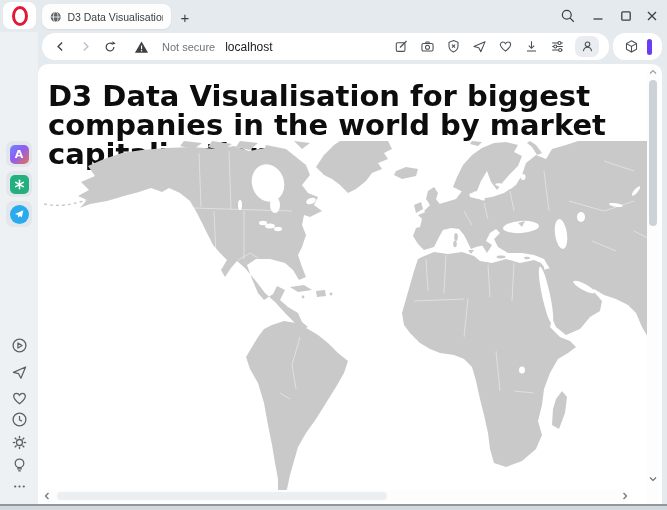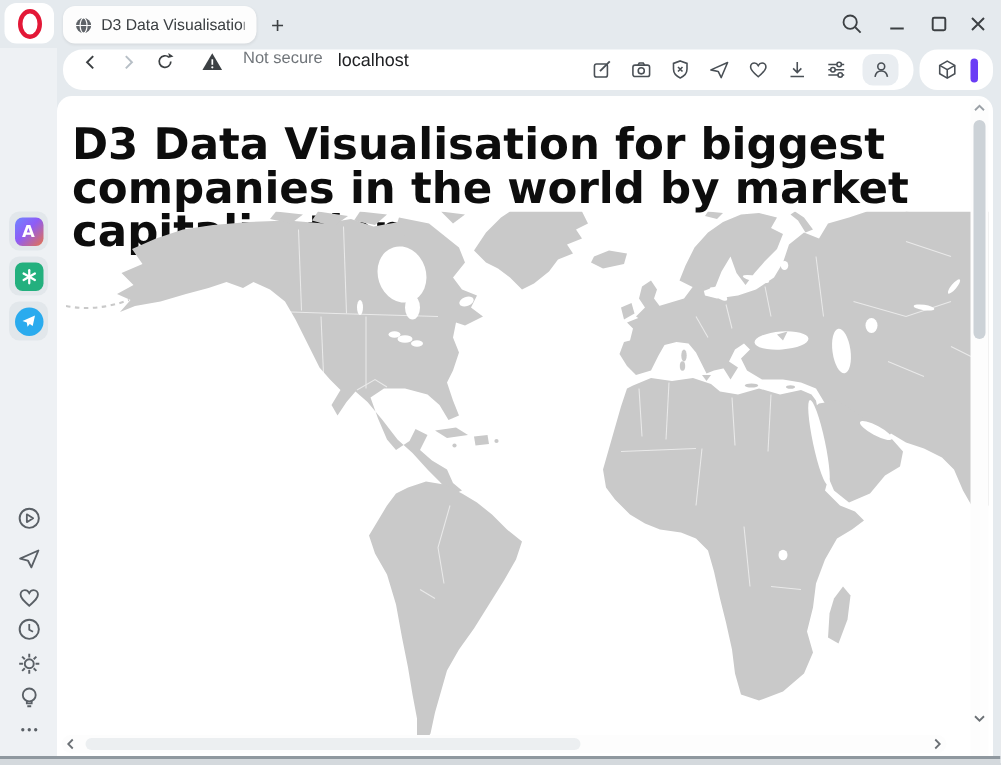--- a/index.html
+++ b/index.html
@@ -32,21 +32,21 @@
     position:absolute;left:176px;top:8px;width:18px;height:18px;border-radius:50%;
     display:flex;align-items:center;justify-content:center;color:#3c4043;
     font-size:15px;line-height:15px;cursor:pointer;
   }
   .winctl{position:absolute;top:8px;width:16px;height:16px;display:flex;align-items:center;justify-content:center;cursor:pointer;}
   .wc-search{left:560px;} .wc-min{left:590px;} .wc-max{left:618px;} .wc-close{left:644px;}
 
   
   .addressbar{
     position:absolute;left:42px;top:33px;width:567px;height:27px;background:#ffffff;
-    border-radius:13px;display:flex;padding:0 10px;box-sizing:border-box;
+    border-radius:13px;display:flex;align-items:center;padding:0 10px;box-sizing:border-box;
   }
   .nav-ic{display:flex;align-items:center;justify-content:center;width:16px;height:16px;margin-right:9px;cursor:pointer;flex:0 0 auto;}
   .sec-label{font-size:11px;color:#70757a;margin-left:4px;white-space:nowrap;}
   .url{font-size:12px;color:#202124;margin-left:10px;white-space:nowrap;}
   .bar-right{margin-left:auto;display:flex;align-items:center;gap:10px;}
   .bar-ic{width:16px;height:16px;display:flex;align-items:center;justify-content:center;cursor:pointer;flex:0 0 auto;}
   .person-pill{width:24px;height:21px;background:#e9edf1;border-radius:7px;display:flex;align-items:center;justify-content:center;cursor:pointer;}
   .ext-group{
     position:absolute;left:613px;top:33px;width:49px;height:27px;background:#ffffff;border-radius:12px;
     display:flex;align-items:center;justify-content:center;gap:8px;

